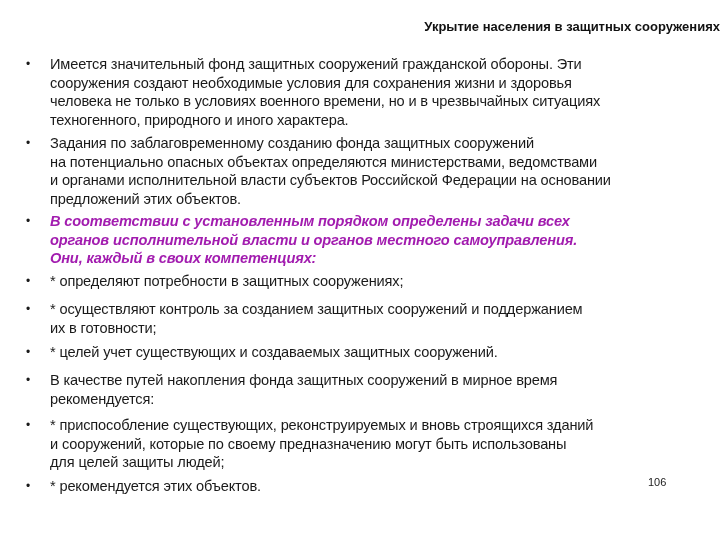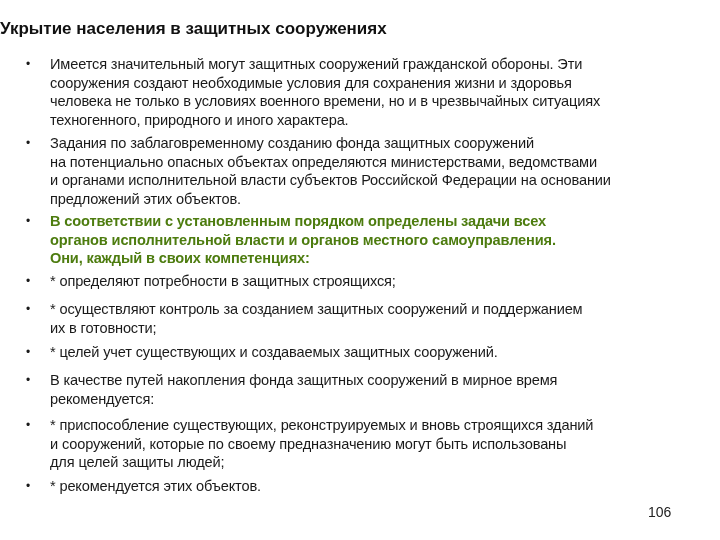--- a/index.html
+++ b/index.html
@@ -1,39 +1,39 @@
 <!DOCTYPE html>
 <html><head>
 <meta charset="utf-8">
 <style>
   html, body { margin: 0; padding: 0; }
   body {
     width: 720px; height: 540px; background: #ffffff; position: relative; overflow: hidden;
     font-family: "Liberation Sans", "DejaVu Sans", sans-serif; color: #1a1a1a;
   }
   .title {
-    position: absolute; left: 0; top: 19px; width: 720px; text-align: left;
-    font-size: 17px; font-weight: bold; color: #111;
+    position: absolute; left: 0; top: 19px; width: 720px; text-align: right;
+    font-size: 13px; font-weight: bold; color: #111;
   }
   .item { position: absolute; left: 0; width: 720px; font-size: 14.6px; line-height: 18.5px; }
   .bullet { position: absolute; left: 26px; top: 0; font-size: 12px; }
   .text { position: absolute; left: 50px; width: 665px; white-space: pre-line; letter-spacing: -0.15px; }
-  .red { color: #4d7c0f; font-weight: bold; }
+  .red { color: #a21caf; font-weight: bold; font-style: italic; }
   .page-num {
-    position: absolute; left: 648px; top: 504px; font-size: 14px; color: #222;
+    position: absolute; left: 648px; top: 476px; font-size: 11px; color: #222;
   }
 </style>
 </head>
 <body>
 
 <div class="title">Укрытие населения в защитных сооружениях</div>
 
 <div class="item" style="top:55px;">
   <span class="bullet">•</span>
-  <div class="text">Имеется значительный могут защитных сооружений гражданской обороны. Эти
+  <div class="text">Имеется значительный фонд защитных сооружений гражданской обороны. Эти
 сооружения создают необходимые условия для сохранения жизни и здоровья
 человека не только в условиях военного времени, но и в чрезвычайных ситуациях
 техногенного, природного и иного характера.</div>
 </div>
 
 <div class="item" style="top:134px;">
   <span class="bullet">•</span>
   <div class="text">Задания по заблаговременному созданию фонда защитных сооружений
 на потенциально опасных объектах определяются министерствами, ведомствами
 и органами исполнительной власти субъектов Российской Федерации на основании
@@ -42,21 +42,21 @@
 
 <div class="item" style="top:212px;">
   <span class="bullet">•</span>
   <div class="text red">В соответствии с установленным порядком определены задачи всех
 органов исполнительной власти и органов местного самоуправления.
 Они, каждый в своих компетенциях:</div>
 </div>
 
 <div class="item" style="top:272px;">
   <span class="bullet">•</span>
-  <div class="text">* определяют потребности в защитных строящихся;</div>
+  <div class="text">* определяют потребности в защитных сооружениях;</div>
 </div>
 
 <div class="item" style="top:300px;">
   <span class="bullet">•</span>
   <div class="text">* осуществляют контроль за созданием защитных сооружений и поддержанием
    их в готовности;</div>
 </div>
 
 <div class="item" style="top:343px;">
   <span class="bullet">•</span>

